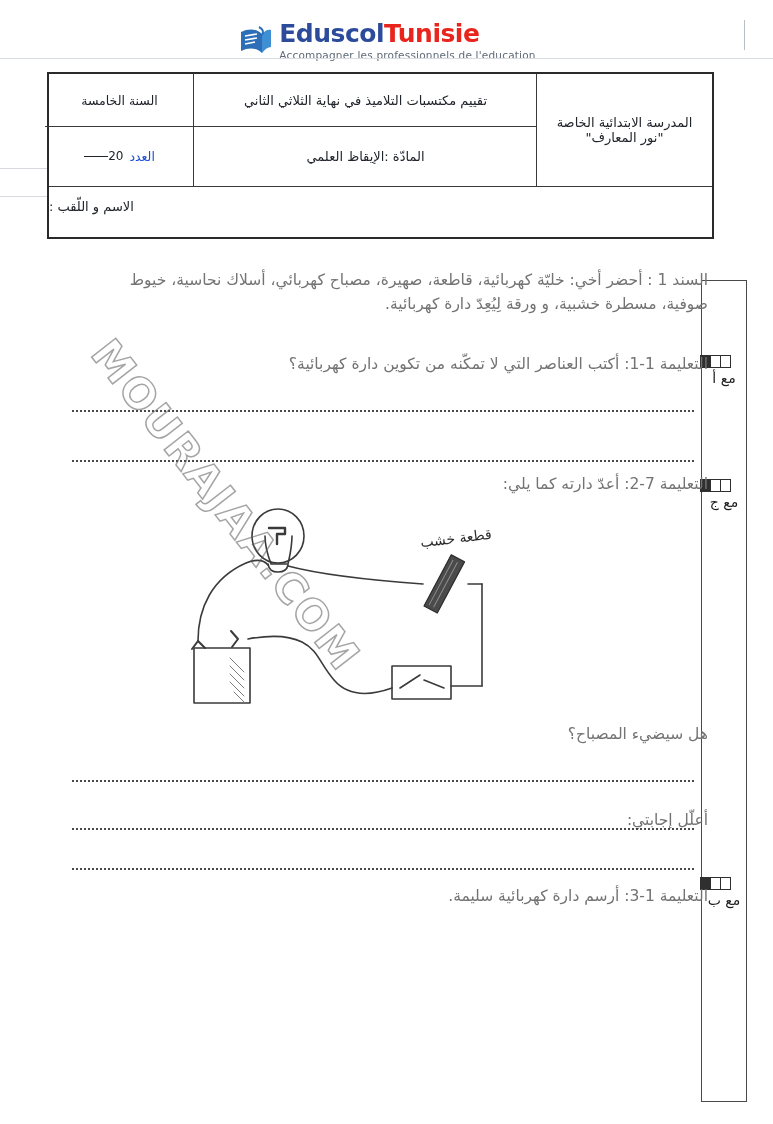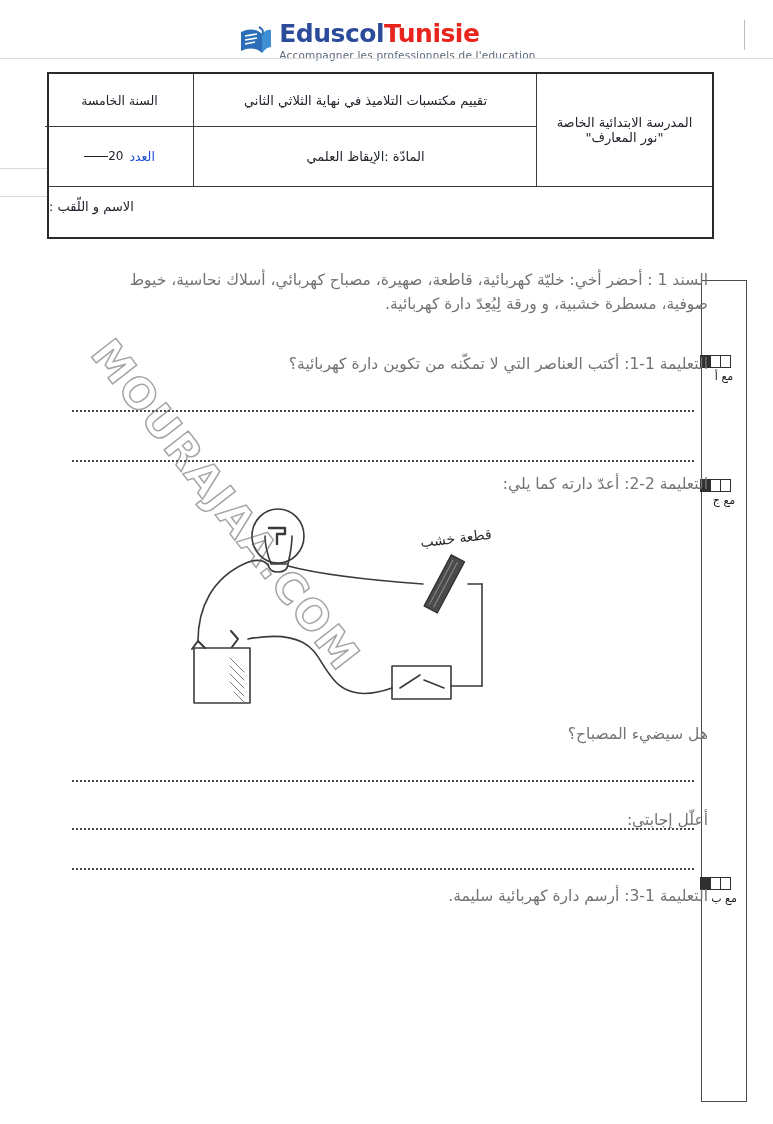--- a/index.html
+++ b/index.html
@@ -76,21 +76,21 @@
   .margin-col{
     position:absolute;left:701px;top:280px;width:46px;height:822px;
     border:1px solid #4a4a4a;box-sizing:border-box;background:#fff;
   }
   .crit{position:absolute;left:-2px;width:48px;}
   .crit .boxes{display:flex;direction:ltr;}
   .crit .boxes i{display:block;width:11px;height:13px;border:1px solid #2f2f2f;
     border-top:1px solid #2f2f2f;margin-left:-1px;box-sizing:border-box;background:#fff;}
   .crit .boxes i:first-child{margin-left:0;}
   .crit .boxes i.filled{background:#2f2f2f;}
-  .crit .lab{font-size:11px;color:#1b1b1b;text-align:center;margin-top:2px;letter-spacing:2px;}
+  .crit .lab{font-size:14px;color:#1b1b1b;text-align:center;margin-top:2px;letter-spacing:2px;}
   .crit-a{top:74px;}
   .crit-c{top:198px;}
   .crit-b{top:596px;}
 
   
   .txt{position:absolute;color:#737373;font-size:15.5px;line-height:1.55;
        text-align:right;direction:rtl;}
   .src1{left:120px;top:268px;width:588px;}
   .ins11{left:150px;top:352px;width:558px;}
   .ins12{left:390px;top:472px;width:318px;}
@@ -220,21 +220,21 @@
       <div class="lab">مع ب</div>
     </div>
   </div>
 
   <div class="txt src1">السند 1 : أحضر أخي: خليّة كهربائية، قاطعة، صهيرة، مصباح كهربائي، أسلاك نحاسية، خيوط صوفية، مسطرة خشبية، و ورقة لِيُعِدّ دارة كهربائية.</div>
   <div class="txt ins11">التعليمة 1-1: أكتب العناصر التي لا تمكّنه من تكوين دارة كهربائية؟</div>
 
   <div class="dots d1"></div>
   <div class="dots d2"></div>
 
-  <div class="txt ins12">التعليمة 2-2: أعدّ دارته كما يلي:</div>
+  <div class="txt ins12">التعليمة 7-2: أعدّ دارته كما يلي:</div>
 
   <div class="circuit">
     <svg width="366" height="225" viewBox="0 0 366 225">
       <g fill="none" stroke="#3a3a3a" stroke-width="1.6" stroke-linecap="round" stroke-linejoin="round">
 
         <ellipse cx="110" cy="28" rx="26" ry="27"></ellipse>
         <path d="M97 28 C97 40, 100 48, 103 56 L120 56 C122 47, 124 39, 124 28"></path>
         <path d="M100 56 C101 62, 104 64, 110 64 C116 64, 119 62, 120 57"></path>
         <path d="M101 20 L117 20 L117 26 L109 26 L109 36" stroke-width="2.4"></path>
 

